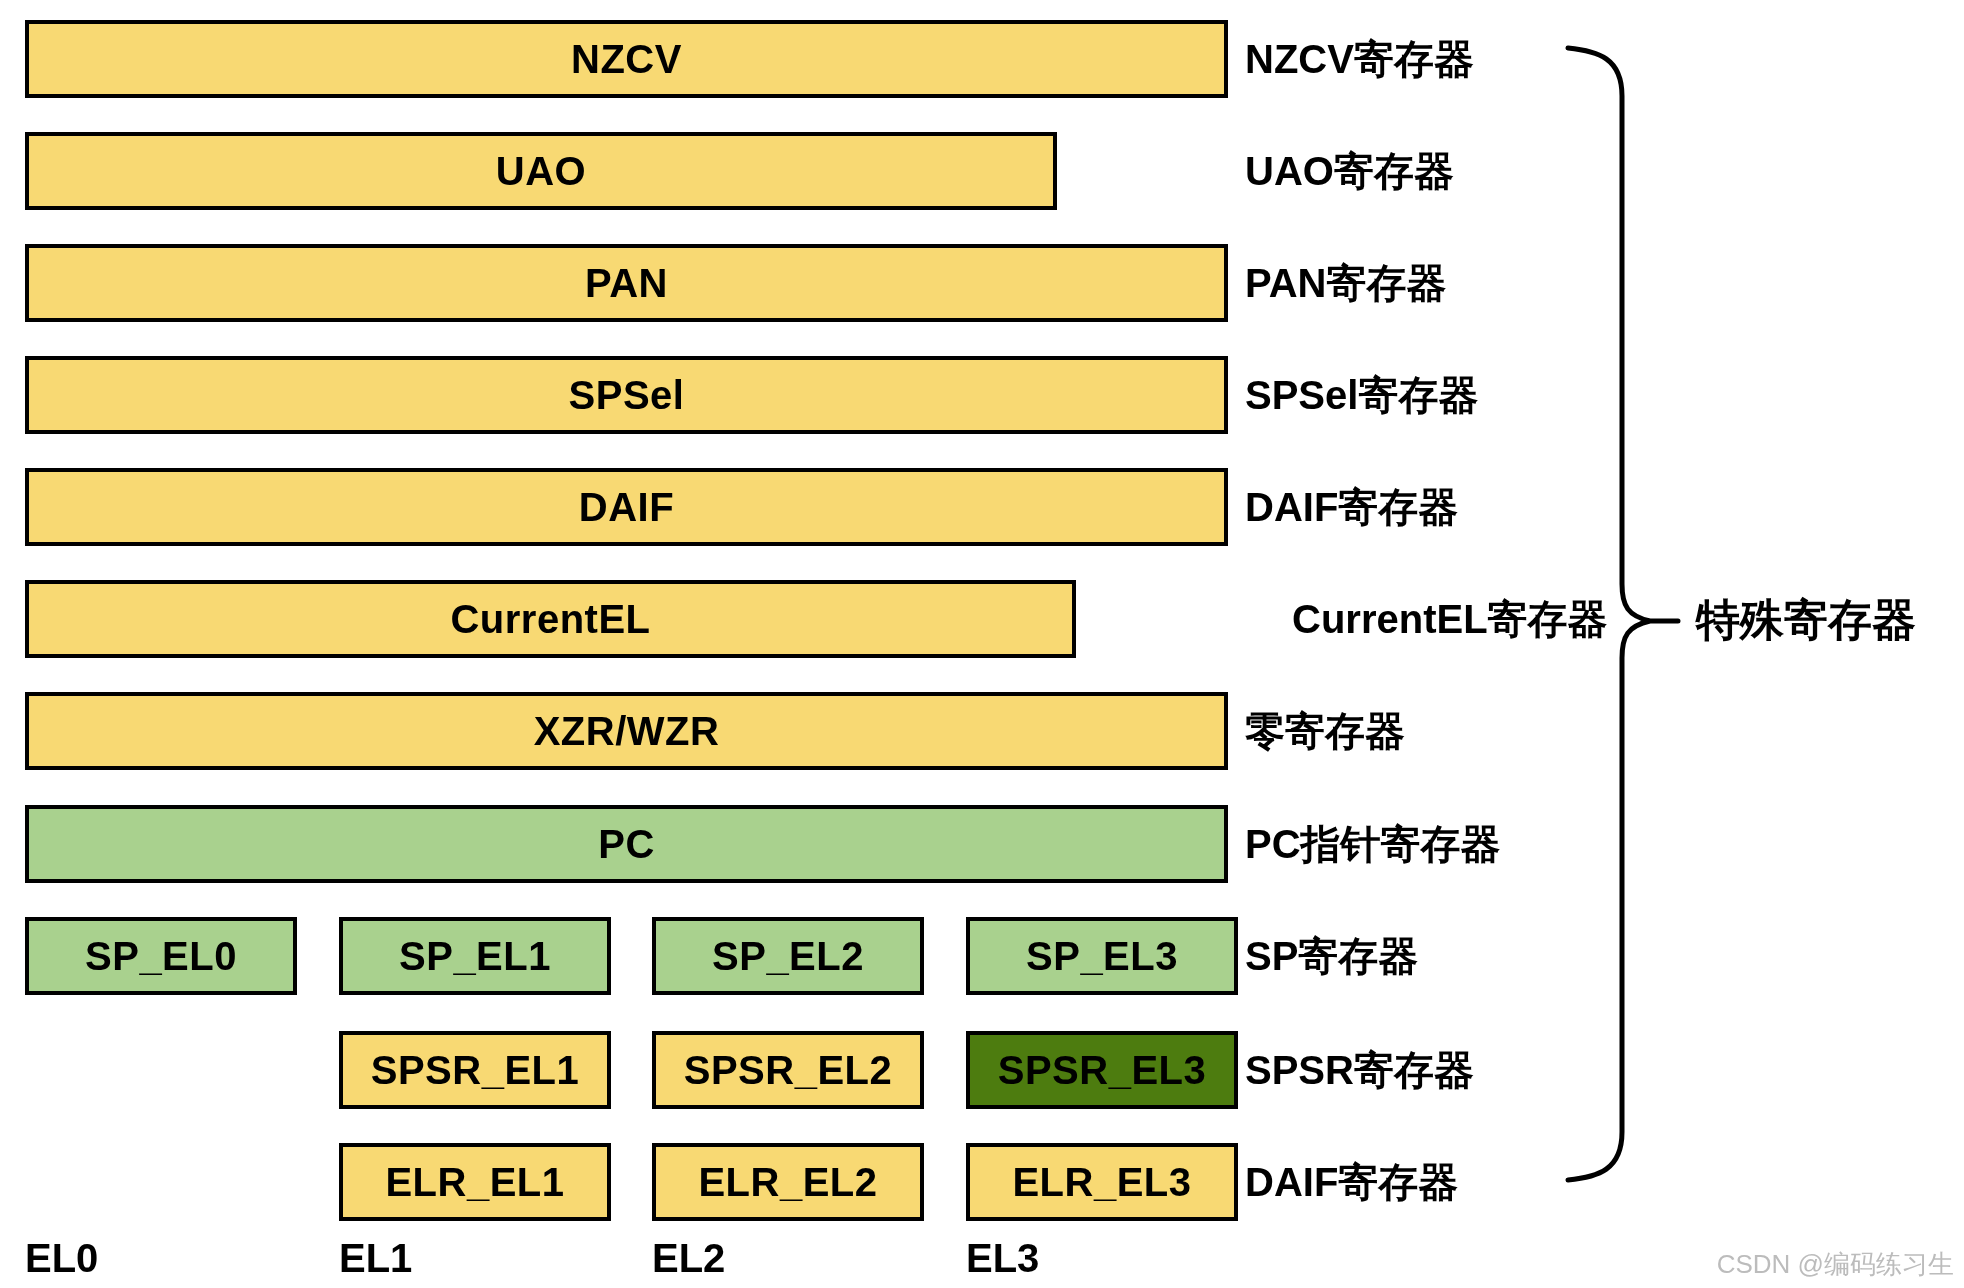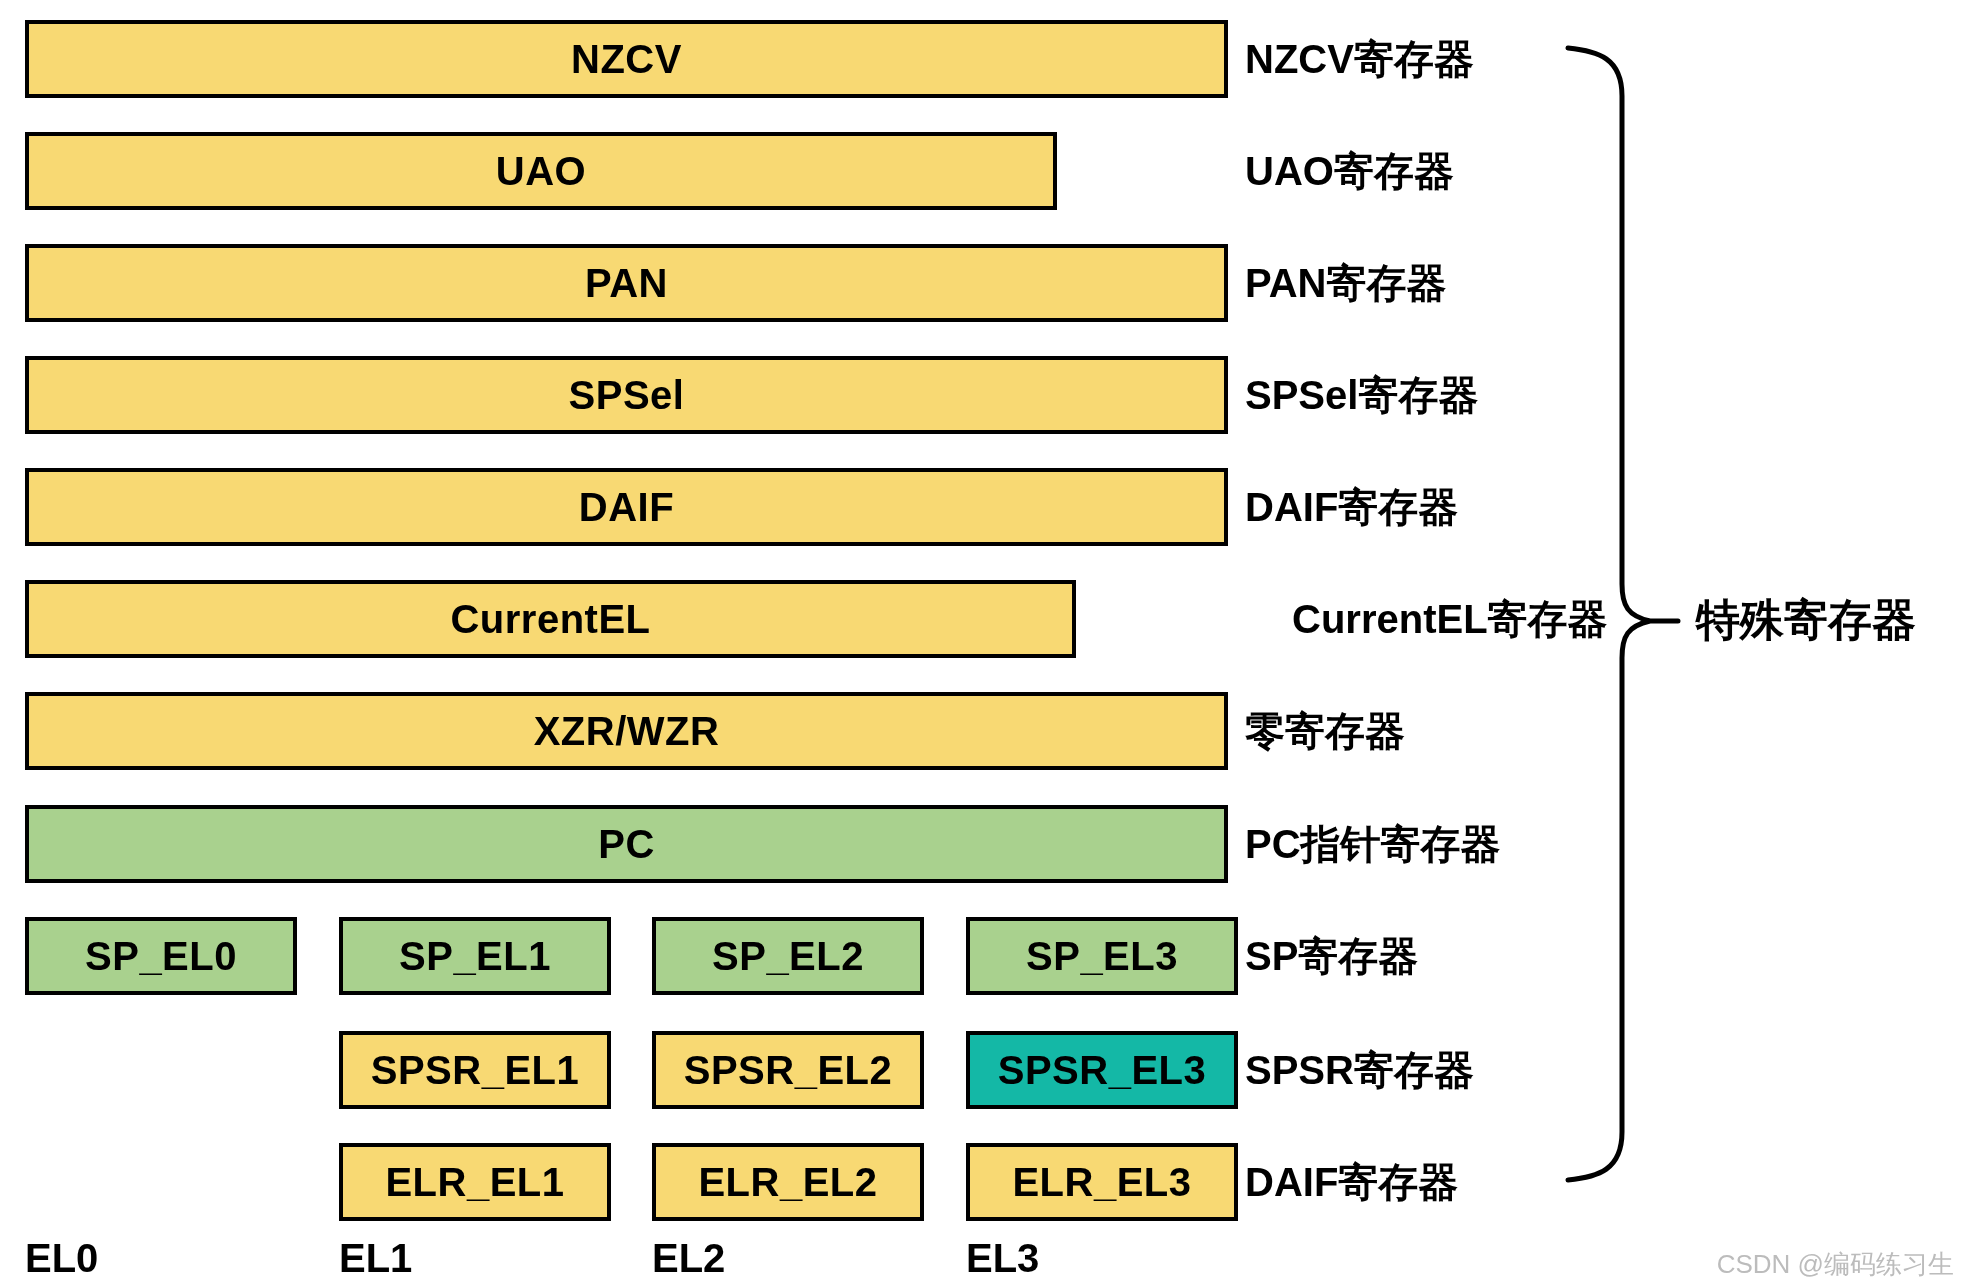--- a/index.html
+++ b/index.html
@@ -85,21 +85,21 @@
       <div class="box" style="left: 25px; top: 692px; width: 1203px; height: 78px; background: rgb(248, 217, 115); border-color: rgb(0, 0, 0);">XZR/WZR</div>
       <div class="box" style="left: 25px; top: 805px; width: 1203px; height: 78px; background: rgb(169, 209, 142); border-color: rgb(0, 0, 0);">PC</div>
     </div>
   <div id="grid-rows">
       <div class="box" style="left: 25px; top: 917px; width: 272px; height: 78px; background: rgb(169, 209, 142); border-color: rgb(0, 0, 0);">SP_EL0</div>
       <div class="box" style="left: 339px; top: 917px; width: 272px; height: 78px; background: rgb(169, 209, 142); border-color: rgb(0, 0, 0);">SP_EL1</div>
       <div class="box" style="left: 652px; top: 917px; width: 272px; height: 78px; background: rgb(169, 209, 142); border-color: rgb(0, 0, 0);">SP_EL2</div>
       <div class="box" style="left: 966px; top: 917px; width: 272px; height: 78px; background: rgb(169, 209, 142); border-color: rgb(0, 0, 0);">SP_EL3</div>
       <div class="box" style="left: 339px; top: 1031px; width: 272px; height: 78px; background: rgb(248, 217, 115); border-color: rgb(0, 0, 0);">SPSR_EL1</div>
       <div class="box" style="left: 652px; top: 1031px; width: 272px; height: 78px; background: rgb(248, 217, 115); border-color: rgb(0, 0, 0);">SPSR_EL2</div>
-      <div class="box" style="left: 966px; top: 1031px; width: 272px; height: 78px; background: #14b8a6; border-color: rgb(0, 0, 0);">SPSR_EL3</div>
+      <div class="box" style="left: 966px; top: 1031px; width: 272px; height: 78px; background: #4d7c0f; border-color: rgb(0, 0, 0);">SPSR_EL3</div>
       <div class="box" style="left: 339px; top: 1143px; width: 272px; height: 78px; background: rgb(248, 217, 115); border-color: rgb(0, 0, 0);">ELR_EL1</div>
       <div class="box" style="left: 652px; top: 1143px; width: 272px; height: 78px; background: rgb(248, 217, 115); border-color: rgb(0, 0, 0);">ELR_EL2</div>
       <div class="box" style="left: 966px; top: 1143px; width: 272px; height: 78px; background: rgb(248, 217, 115); border-color: rgb(0, 0, 0);">ELR_EL3</div>
     </div>
   <div id="row-labels">
       <div class="row-label" style="left: 1245px; top: 20px; height: 78px;">NZCV寄存器</div>
       <div class="row-label" style="left: 1245px; top: 132px; height: 78px;">UAO寄存器</div>
       <div class="row-label" style="left: 1245px; top: 244px; height: 78px;">PAN寄存器</div>
       <div class="row-label" style="left: 1245px; top: 356px; height: 78px;">SPSel寄存器</div>
       <div class="row-label" style="left: 1245px; top: 468px; height: 78px;">DAIF寄存器</div>

